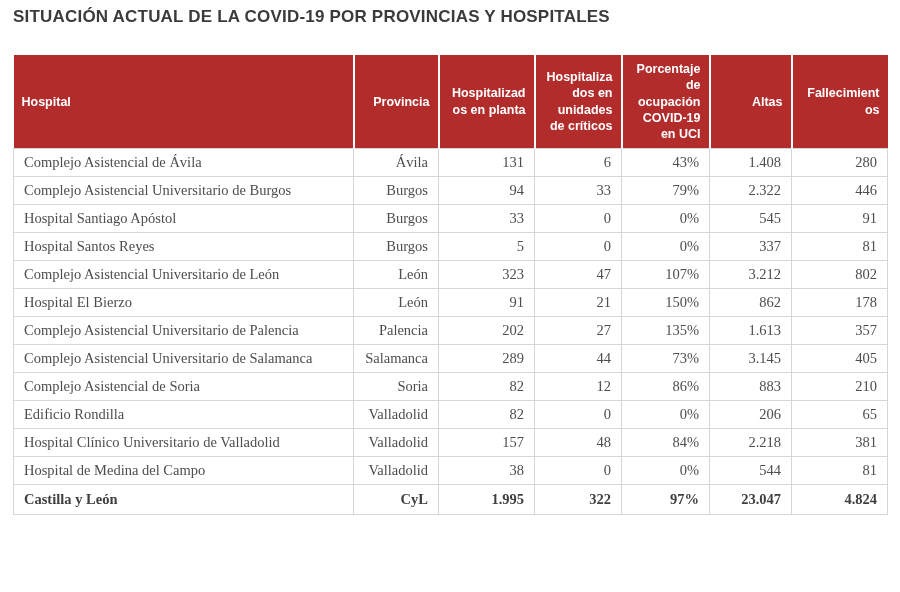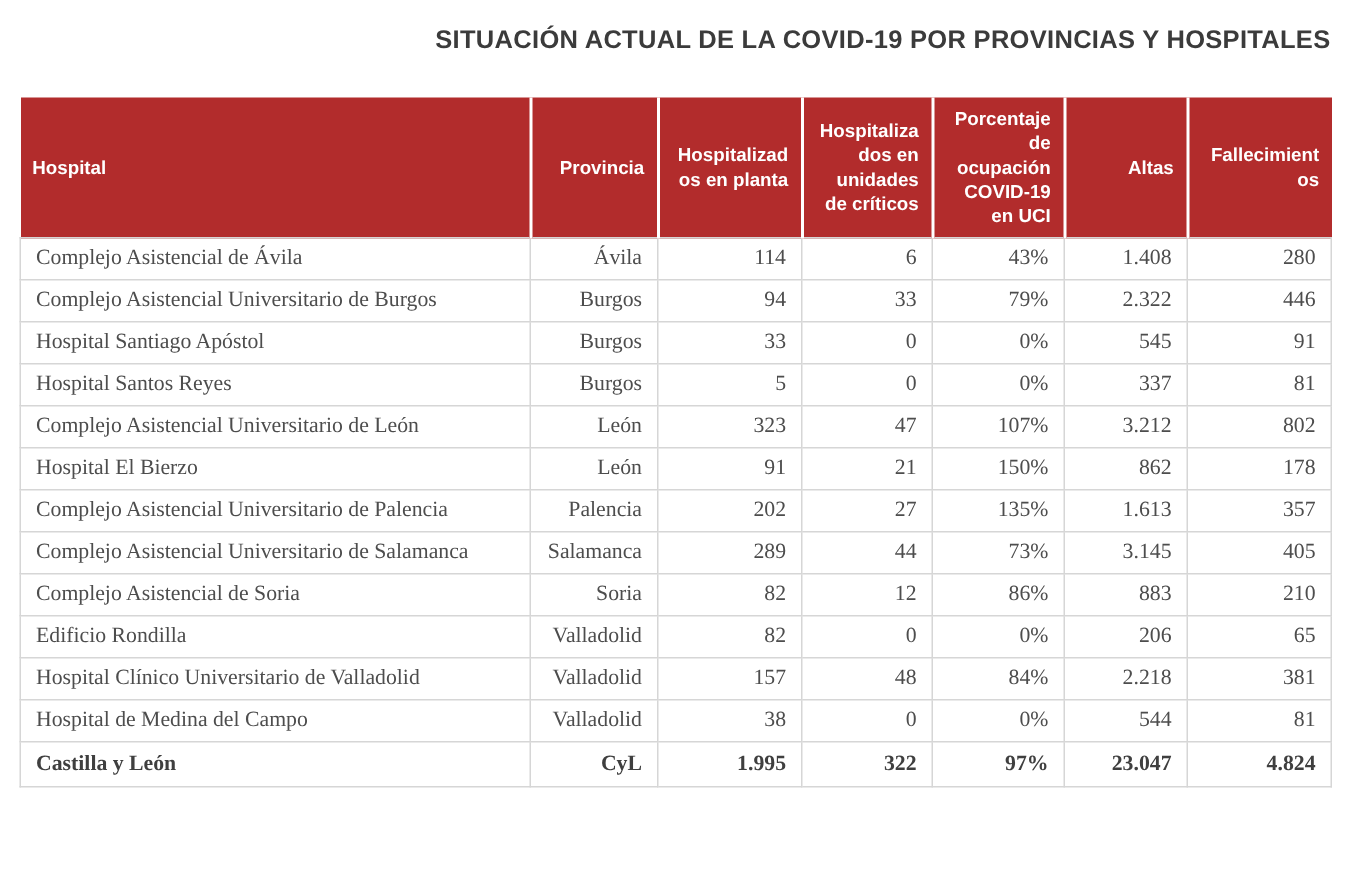--- a/index.html
+++ b/index.html
@@ -9,26 +9,25 @@
     width: 900px;
     height: 592px;
     overflow: hidden;
     font-family: "Liberation Sans", sans-serif;
   }
   .container {
     padding: 0 13px;
   }
   .page-title {
     margin: 0;
-    padding-top: 17px;
+    padding-top: 7px;
     font-size: 17px;
     font-weight: bold;
     letter-spacing: 0.2px;
     color: var(--title-text, #3b3b3b);
-    text-align: right;
   }
   table.covid-table {
     border-collapse: collapse;
     table-layout: fixed;
     width: 874px;
     margin-top: 28px;
   }
   table.covid-table thead th {
     background: var(--header-bg, #b22c2c);
     color: var(--header-text, #ffffff);
@@ -96,21 +95,21 @@
           <th class="col-3">Hospitalizados en unidades de críticos</th>
           <th class="col-4">Porcentaje de ocupación COVID-19 en UCI</th>
           <th class="col-5">Altas</th>
           <th class="col-6">Fallecimientos</th>
         </tr>
     </thead>
     <tbody id="body-rows">
         <tr>
           <td class="col-0">Complejo Asistencial de Ávila</td>
           <td class="col-1">Ávila</td>
-          <td class="col-2">114</td>
+          <td class="col-2">131</td>
           <td class="col-3">6</td>
           <td class="col-4">43%</td>
           <td class="col-5">1.408</td>
           <td class="col-6">280</td>
         </tr>
         <tr>
           <td class="col-0">Complejo Asistencial Universitario de Burgos</td>
           <td class="col-1">Burgos</td>
           <td class="col-2">94</td>
           <td class="col-3">33</td>

